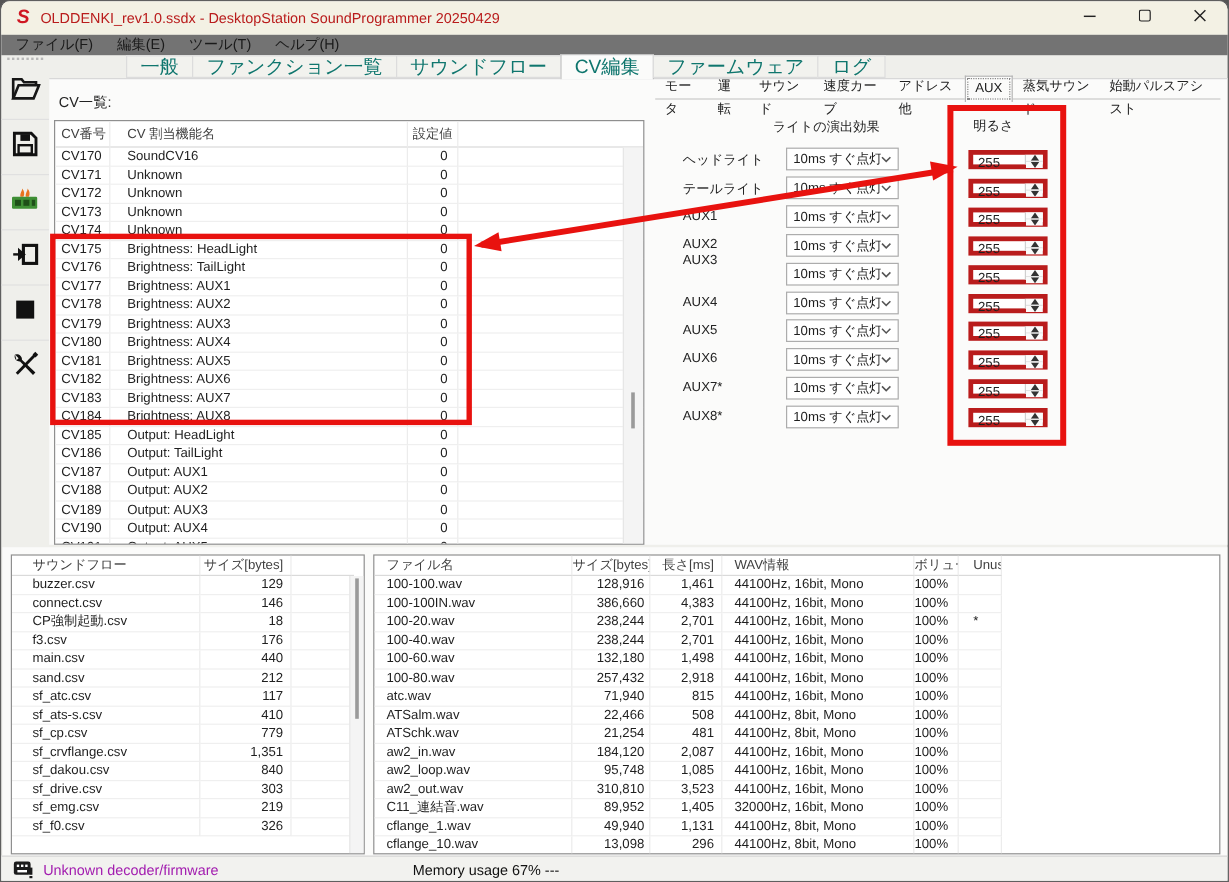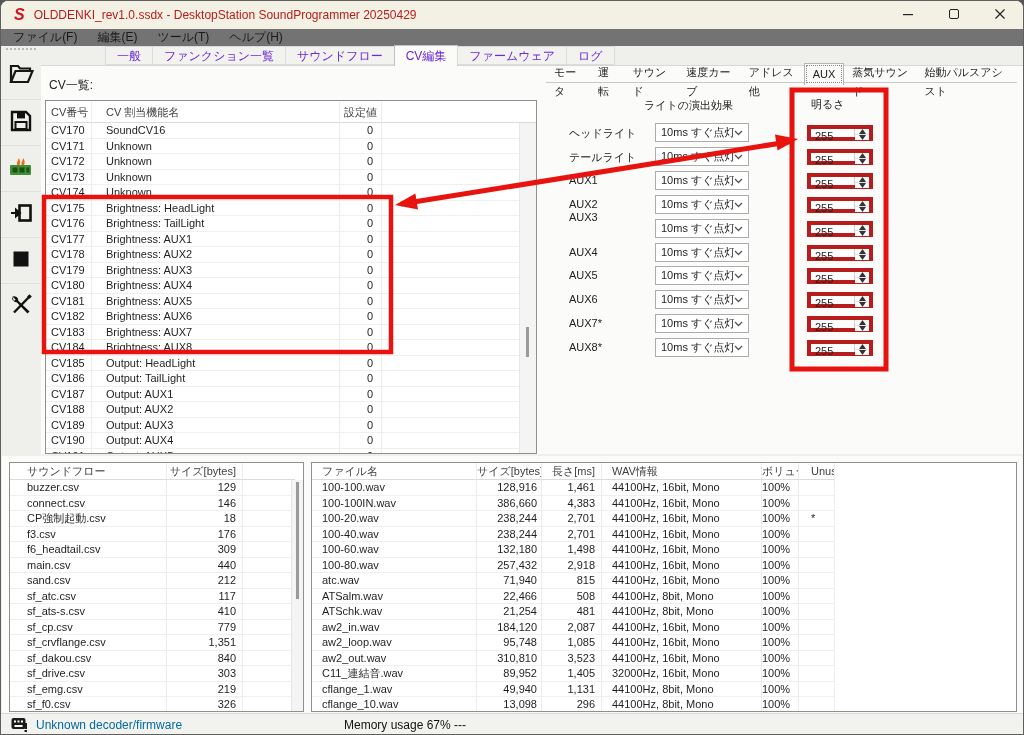--- a/index.html
+++ b/index.html
@@ -8,21 +8,21 @@
   
   .titlebar{position:absolute;left:0;top:0;width:100%;height:28px;background:#f3f1e4;display:flex;align-items:center;}
   .app-icon{font-weight:800;font-style:italic;font-size:16px;color:#cf1722;margin:0 9px 0 13px;line-height:28px;}
   .title-text{font-size:12px;color:#b91c1c;}
   .win-controls{position:absolute;right:0;top:0;height:28px;display:flex;}
   .win-btn{width:46px;height:28px;display:flex;align-items:center;justify-content:center;}
   .menubar{position:absolute;left:0;top:28px;width:100%;height:17px;background:#f3f1e4;display:flex;align-items:center;padding-left:2px;}
   .menu-item{font-size:12px;padding:0 10px;color:#1a1a1a;}
   
   .main-tabs{position:absolute;left:105px;top:45px;height:19px;display:flex;align-items:flex-end;z-index:3;}
-  .main-tabs .tab{font-size:12px;height:19px;line-height:19px;padding:0 11px;background:#f2f2ee;border:1px solid #dcdcdc;margin-left:-1px;box-sizing:border-box;color:#6d28d9;}
+  .main-tabs .tab{font-size:16px;height:19px;line-height:19px;padding:0 11px;background:#f2f2ee;border:1px solid #dcdcdc;margin-left:-1px;box-sizing:border-box;color:#0f766e;}
   .main-tabs .tab.active{background:#fbfbfa;border:1px solid #c2c2c2;border-bottom:none;height:21px;line-height:21px;margin-bottom:-1px;font-weight:400;}
   .right-tabs{position:absolute;left:545px;top:62px;width:471px;height:20px;display:flex;border-bottom:1px solid #c9c9c9;z-index:3;box-sizing:border-box;}
   .right-tabs .tab{font-size:11px;height:19px;line-height:19px;padding:0 8px;color:#222;}
   .right-tabs .tab.active{background:#fbfbfa;border:1px solid #b5b5b5;border-bottom:none;height:21px;line-height:20px;margin-bottom:-1px;outline:1px dotted #888;outline-offset:-3px;}
   
   .sidebar{position:absolute;left:0;top:45px;width:40px;height:408px;}
   .grip{height:2px;border-top:2px dotted #b8b8b8;margin:2px 5px 1px 5px;}
   .side-btn{width:40px;height:46px;display:flex;align-items:center;justify-content:center;border-top:1px solid #e0e0e0;box-sizing:border-box;}
   .side-btn:first-child{border-top:none;}
   
@@ -72,21 +72,21 @@
   .dd-text{font-size:11px;padding-left:5px;flex:1;white-space:nowrap;overflow:hidden;}
   .dd-chev{padding-right:5px;display:flex;align-items:center;}
   .spinner{position:absolute;left:806px;width:66px;height:16px;background:#fff;border:4px solid #b91c1c;box-sizing:border-box;display:flex;z-index:2;}
   .sp-val{font-size:11px;padding-left:4px;flex:1;line-height:14px;}
   .sp-btns{width:14px;border-left:1px solid #cfcfcf;display:flex;flex-direction:column;}
   .sp-btn{flex:1;display:flex;align-items:center;justify-content:center;background:#fbfbfb;}
   .sp-btn:first-child{border-bottom:1px solid #e2e2e2;}
   
   .statusbar{position:absolute;left:0;top:712px;width:100%;height:21px;background:#f2f2ef;border-top:1px solid #d8d8d8;display:flex;align-items:center;}
   .status-icon{margin:0 8px 0 10px;display:flex;}
-  .status-text{font-size:12px;color:#0369a1;}
+  .status-text{font-size:12px;color:#a21caf;}
   .memory-text{position:absolute;left:343px;font-size:12px;color:#111;}
   
   .overlay{position:absolute;left:0;top:0;z-index:40;pointer-events:none;}
 </style>
 </head>
 <body>
 
 <div class="window">
 
   <div class="titlebar" style="background: rgb(243, 241, 228);">
@@ -602,25 +602,20 @@
           <div class="td c-sf1">CP強制起動.csv</div>
           <div class="td c-sf2">18</div>
           <div class="td c-sf3"></div>
         </div>
         <div class="trow">
           <div class="td c-sf1">f3.csv</div>
           <div class="td c-sf2">176</div>
           <div class="td c-sf3"></div>
         </div>
         <div class="trow">
-          <div class="td c-sf1">f6_headtail.csv</div>
-          <div class="td c-sf2">309</div>
-          <div class="td c-sf3"></div>
-        </div>
-        <div class="trow">
           <div class="td c-sf1">main.csv</div>
           <div class="td c-sf2">440</div>
           <div class="td c-sf3"></div>
         </div>
         <div class="trow">
           <div class="td c-sf1">sand.csv</div>
           <div class="td c-sf2">212</div>
           <div class="td c-sf3"></div>
         </div>
         <div class="trow">

